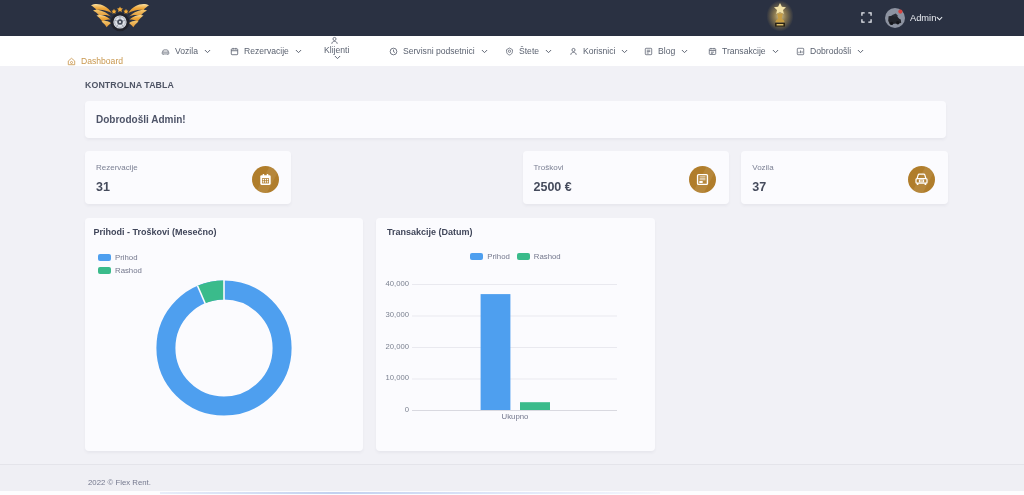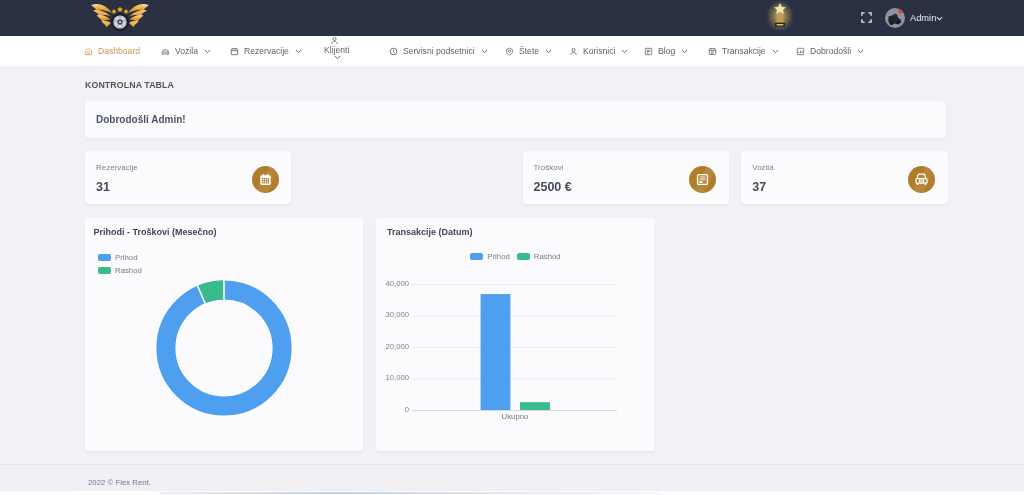--- a/index.html
+++ b/index.html
@@ -123,21 +123,21 @@
       <circle cx="12.8" cy="14.8" r="1.7" fill="#15161b"></circle>
       <circle cx="15.4" cy="3.6" r="2.1" fill="#d64541"></circle>
     </svg>
     <div class="abs" style="left:910px; top:13px; font-size:9.3px; color:#e9ecf1;">Admin</div>
     <svg class="abs" style="left:936px; top:15.5px;" width="7" height="5" viewBox="0 0 8 5" fill="none" stroke="#e9ecf1" stroke-width="1.2">
         <path d="M1 1 L4 4 L7 1"></path>
       </svg>
   </div>
 
   <div id="nav">
-      <div class="navitem active" style="left: 84px;">
+      <div class="navitem active" style="left: 67px; align-items: flex-end;">
         <svg width="9" height="9" viewBox="0 0 14 14" fill="none" stroke="#c9984f" stroke-width="1.3">
           <path d="M2 6.2 L7 2 L12 6.2 V12 H2 Z"></path>
           <circle cx="7" cy="8.5" r="1.6"></circle>
         </svg>
         <span class="lbl">Dashboard</span>
       </div>
       <div class="navitem" style="left: 161px;">
         <svg width="9" height="9" viewBox="0 0 14 14" fill="none" stroke="#5b6270" stroke-width="1.2">
           <path d="M2.5 8 l1 -2.8 c.2 -.4 .5 -.7 1 -.7 h5 c.5 0 .8 .3 1 .7 l1 2.8"></path>
           <rect x="1.8" y="8" width="10.4" height="2.8" rx=".8"></rect>

